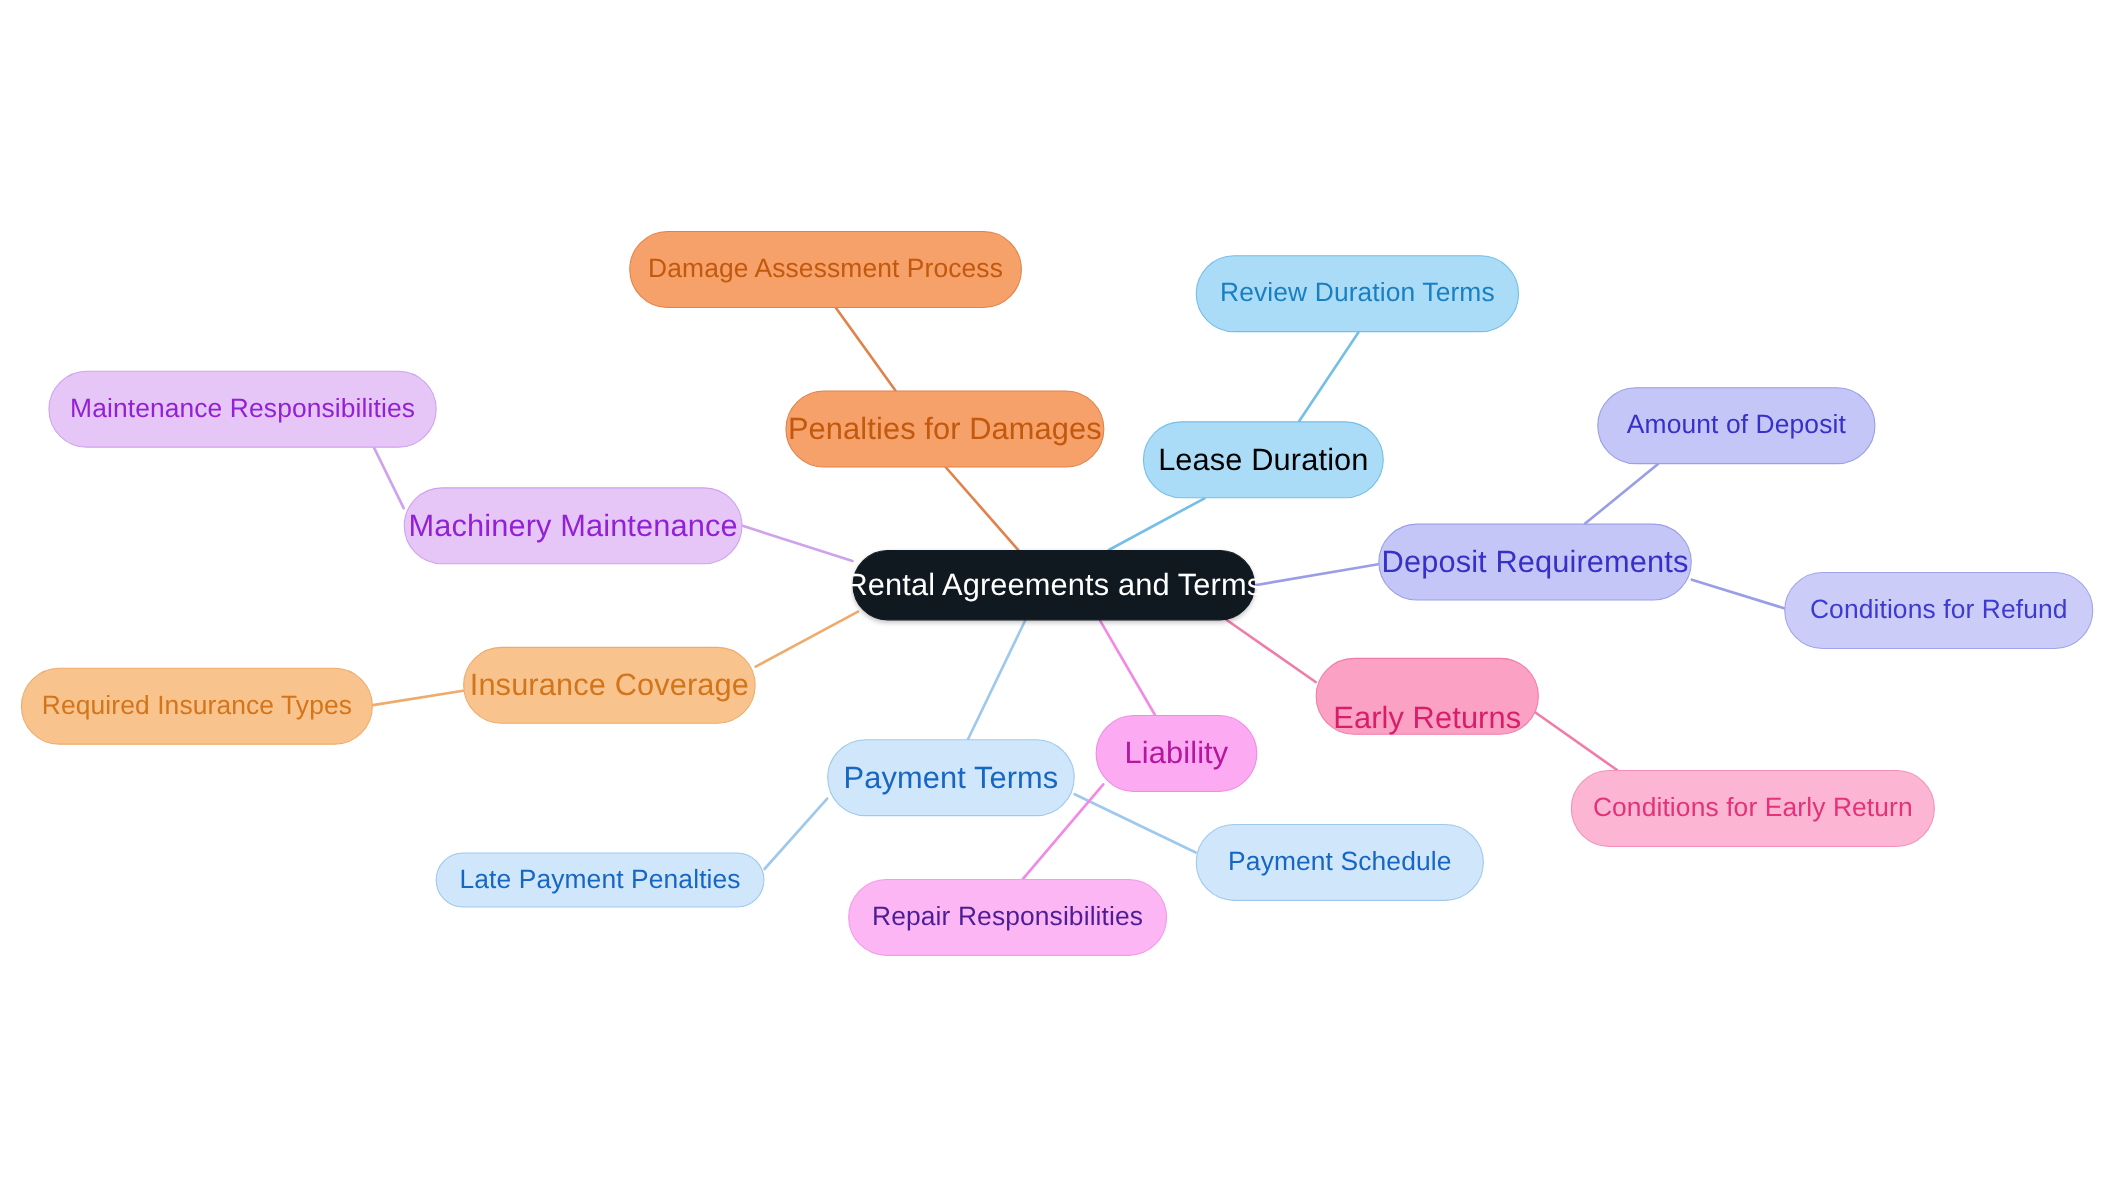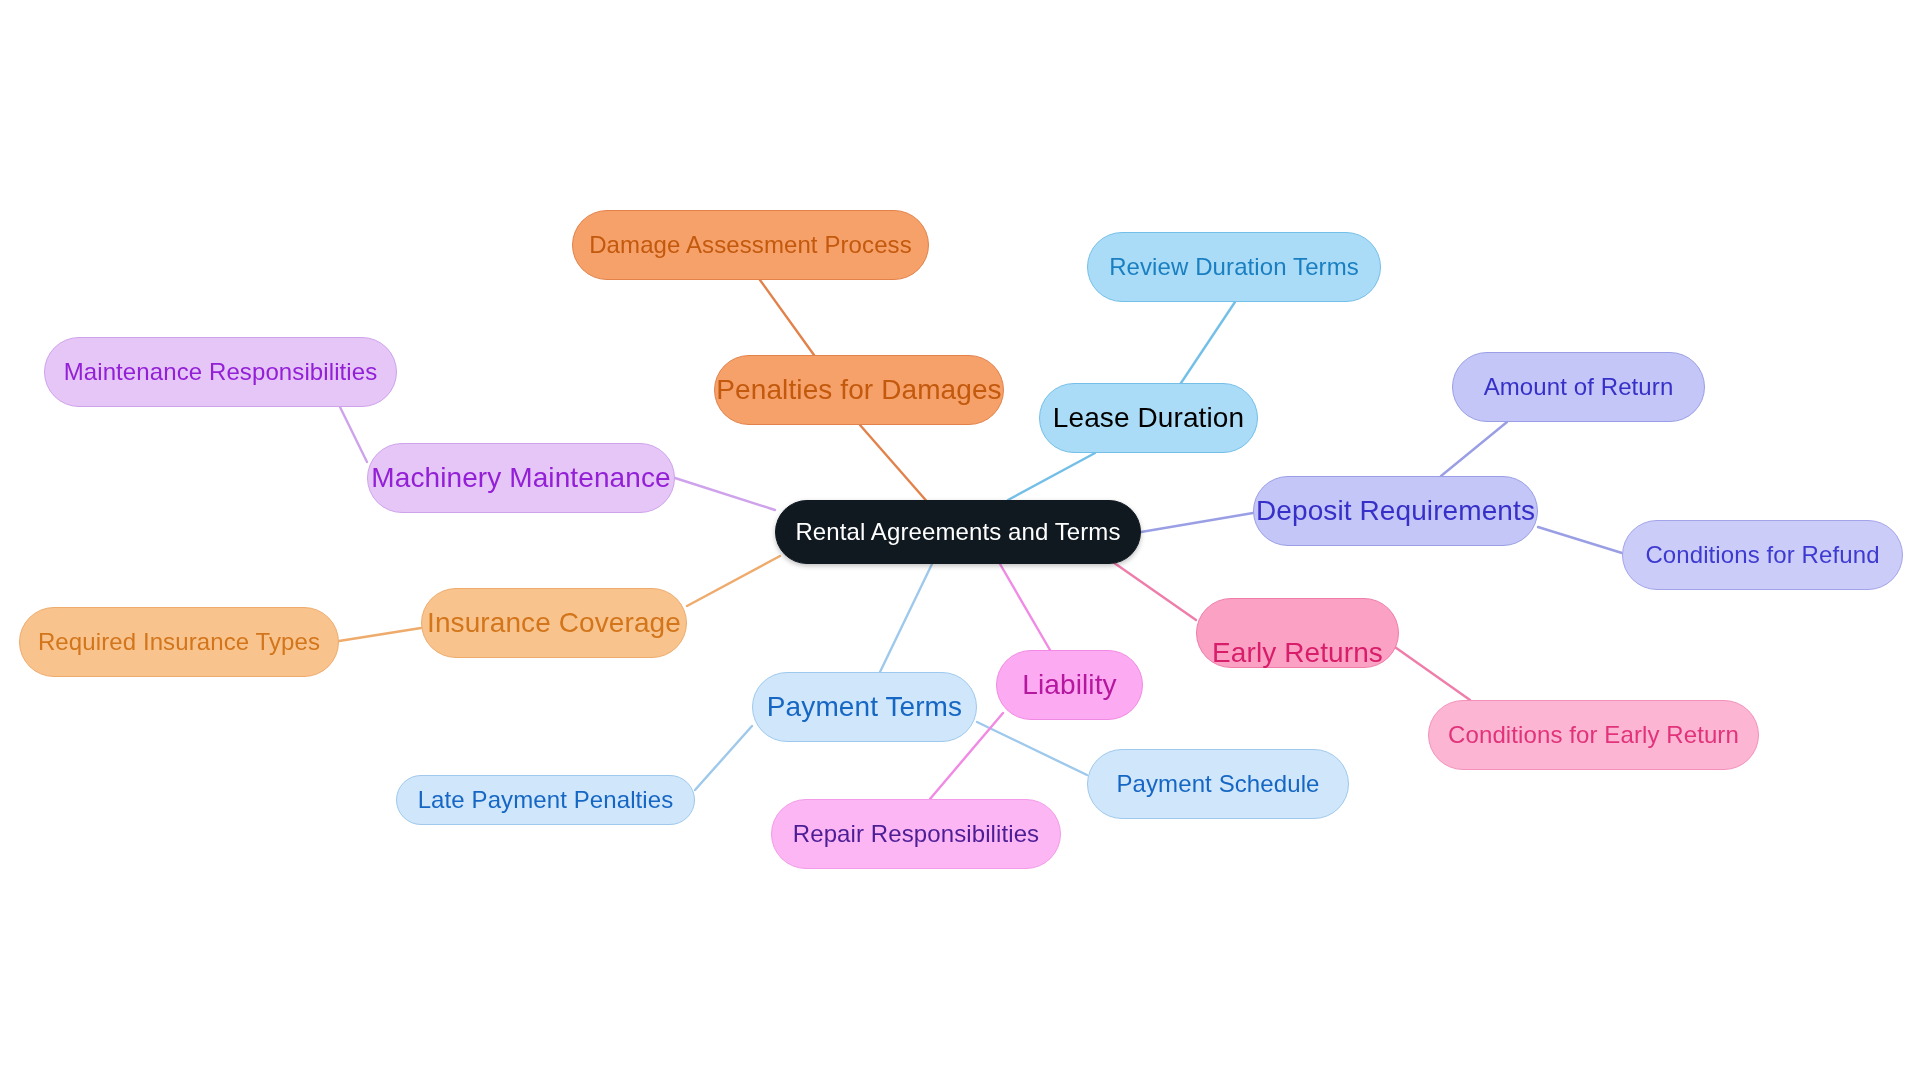--- a/index.html
+++ b/index.html
@@ -41,21 +41,21 @@
   .node-label {
     display: block;
     line-height: 1;
   }
   .node.root {
     background: #101820;
     border-color: #101820;
     color: #ffffff;
     border-radius: 32px;
     box-shadow: 0 2px 5px rgba(0,0,0,0.25);
-    font-size: 24px;
+    font-size: 28px;
   }
   .node.branch { font-size: 28px; }
   .node.leaf   { font-size: 24px; }
 </style>
 </head>
 <body>
 
 <div id="canvas">
   <svg id="edges" viewBox="0 0 1920 1083" preserveAspectRatio="none">
       <line x1="930" y1="505" x2="860" y2="425" stroke="#e2824a" stroke-width="2.4" stroke-linecap="round"></line>
@@ -87,21 +87,21 @@
       <div class="node branch" style="left: 714px; top: 355px; width: 290px; height: 70px; background: rgb(246, 160, 106); border-color: rgb(226, 130, 74); color: rgb(194, 89, 13);">
         <span class="node-label">Penalties for Damages</span>
       </div>
       <div class="node leaf" style="left: 1087px; top: 232px; width: 294px; height: 70px; background: rgb(170, 220, 247); border-color: rgb(116, 191, 232); color: rgb(26, 127, 193);">
         <span class="node-label">Review Duration Terms</span>
       </div>
       <div class="node branch" style="left: 1039px; top: 383px; width: 219px; height: 70px; background: rgb(170, 220, 247); border-color: rgb(116, 191, 232); color: #000000;">
         <span class="node-label">Lease Duration</span>
       </div>
       <div class="node leaf" style="left: 1452px; top: 352px; width: 253px; height: 70px; background: rgb(195, 198, 247); border-color: rgb(154, 159, 229); color: rgb(55, 48, 200);">
-        <span class="node-label">Amount of Return</span>
+        <span class="node-label">Amount of Deposit</span>
       </div>
       <div class="node branch" style="left: 1253px; top: 476px; width: 285px; height: 70px; background: rgb(195, 198, 247); border-color: rgb(154, 159, 229); color: rgb(55, 48, 200);">
         <span class="node-label">Deposit Requirements</span>
       </div>
       <div class="node leaf" style="left: 1622px; top: 520px; width: 281px; height: 70px; background: rgb(204, 204, 249); border-color: rgb(163, 163, 234); color: rgb(61, 58, 208);">
         <span class="node-label">Conditions for Refund</span>
       </div>
       <div class="node leaf" style="left: 44px; top: 337px; width: 353px; height: 70px; background: rgb(230, 198, 247); border-color: rgb(207, 162, 236); color: rgb(147, 32, 214);">
         <span class="node-label">Maintenance Responsibilities</span>
       </div>

